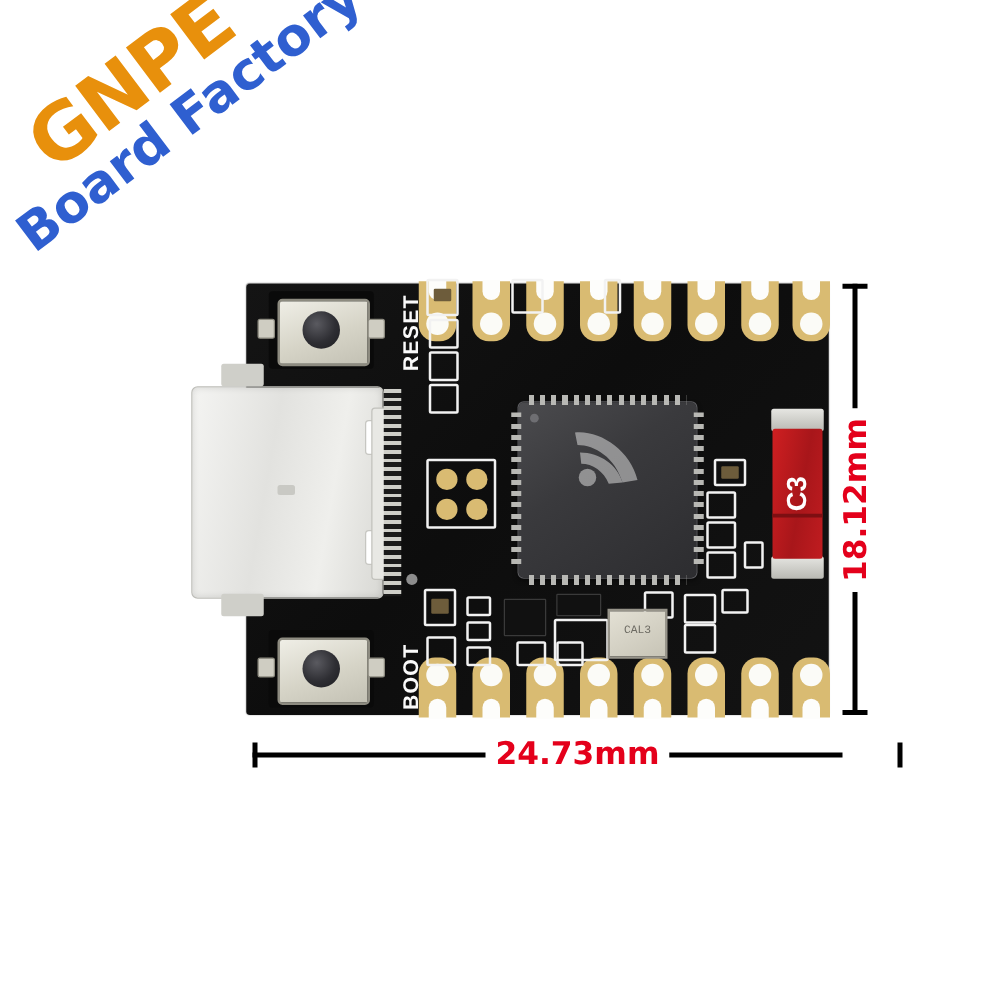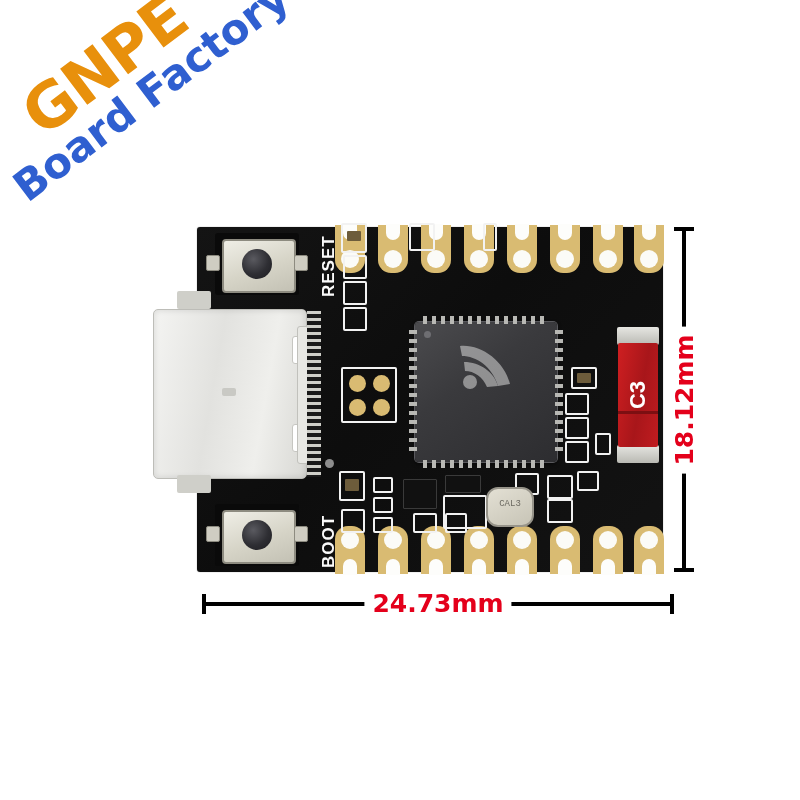--- a/index.html
+++ b/index.html
@@ -144,34 +144,34 @@
   .c3 .txt{
     position:absolute;left:50%;top:50%;color:#ffffff;font-size:22px;font-weight:bold;
     transform:translate(-50%,-50%) rotate(-90deg);font-family:"Liberation Sans", sans-serif;
   }
   .c3 .band{position:absolute;left:0;top:82px;width:40px;height:3px;background:#7d0f12;}
 
   
   .xtal{
     position:absolute;left:289px;top:260px;width:44px;height:36px;
     background:linear-gradient(150deg,#e3e0d4,#c7c4b6);
-    border:2px solid #97948a;border-radius:12px;
+    border:2px solid #97948a;border-radius:0;
   }
   .xtal .lbl{position:absolute;left:0;right:0;top:10px;text-align:center;font-size:9px;color:#6c6a62;font-family:"Liberation Mono", monospace;}
 
   
   .fp{position:absolute;border:2px solid #f2f2f2;border-radius:2px;box-sizing:border-box;}
   .smd{position:absolute;background:#1c1c1c;border-radius:1px;}
   .smd.tan{background:#6d5c3b;}
   .smd.blk{background:#111;border:1px solid #3a3a3a;}
   .via{position:absolute;background:#d9bb72;border-radius:50%;box-shadow:inset 0 0 0 3px #0d0d0d;}
   .padsq{position:absolute;background:#d9bb72;border-radius:50%;}
 
   
-  .dim-h{position:absolute;left:202px;top:594px;width:472px;height:18px;}
+  .dim-h{position:absolute;left:202px;top:594px;width:472px;height:18px;padding-left:48px;}
   .dim-h .line{position:absolute;left:0;top:8px;width:472px;height:4px;background:#000;}
   .dim-h .cap{position:absolute;top:0;width:4px;height:20px;background:#000;}
   .dim-h .cap.l{left:0;}
   .dim-h .cap.r{right:0;}
   .dim-h .val{
     position:absolute;left:50%;top:50%;transform:translate(-50%,-50%);
     background:#fff;padding:0 8px;color:#e4001b;font-size:25px;font-weight:bold;
     font-family:"DejaVu Sans", sans-serif;white-space:nowrap;
   }
 

